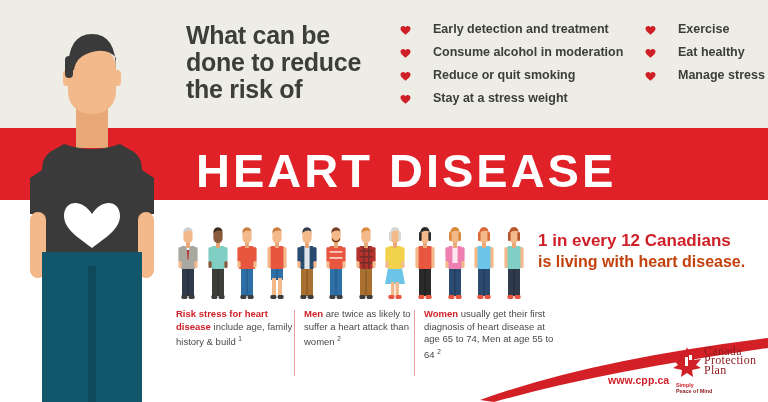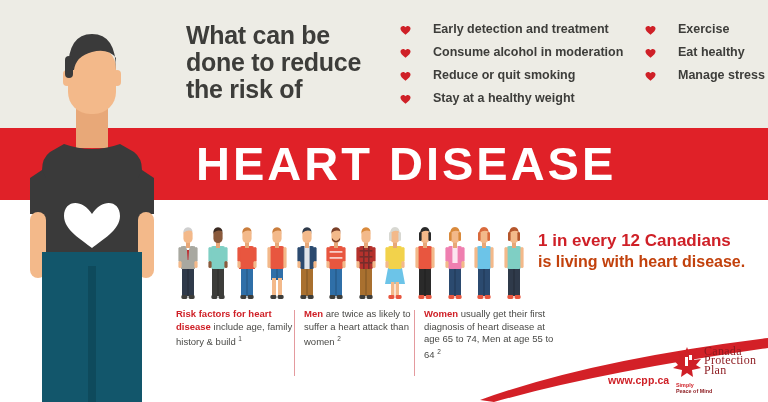--- a/index.html
+++ b/index.html
@@ -49,21 +49,21 @@
     margin-right:9px;margin-top:3px;position:relative;
   }
   .heart-bullet svg{display:block;width:11px;height:11px;}
   .bullet-text{
     font-size:12.5px;line-height:14px;font-weight:bold;
     color:#3d3d3a;white-space:nowrap;padding-left:13px;
   }
 
   
   .banner-title{
-    position:absolute;left:196px;top:139px;
+    position:absolute;left:196px;top:146px;
     font-size:47px;line-height:50px;font-weight:bold;
     color:#ffffff;letter-spacing:3px;
   }
 
   
   .big-person{
     position:absolute;left:12px;top:18px;width:160px;height:384px;
   }
   .big-person svg{display:block;}
 
@@ -183,21 +183,21 @@
           </svg>
         </span>
         <span class="bullet-text">Reduce or quit smoking</span>
       </div>
       <div class="bullet-row">
         <span class="heart-bullet">
           <svg viewBox="0 0 24 24" xmlns="http://www.w3.org/2000/svg">
             <path d="M12 21 C4 15 1 11 1 7.5 C1 4 4 2 7 2 C9.2 2 11 3.3 12 5 C13 3.3 14.8 2 17 2 C20 2 23 4 23 7.5 C23 11 20 15 12 21 Z" fill="#cf2027"></path>
           </svg>
         </span>
-        <span class="bullet-text">Stay at a healthy weight</span>
+        <span class="bullet-text">Stay at a stress weight</span>
       </div>
     </div>
 
   <div class="bullets col2" id="col2">
       <div class="bullet-row">
         <span class="heart-bullet">
           <svg viewBox="0 0 24 24" xmlns="http://www.w3.org/2000/svg">
             <path d="M12 21 C4 15 1 11 1 7.5 C1 4 4 2 7 2 C9.2 2 11 3.3 12 5 C13 3.3 14.8 2 17 2 C20 2 23 4 23 7.5 C23 11 20 15 12 21 Z" fill="#cf2027"></path>
           </svg>
         </span>
@@ -470,21 +470,21 @@
     </div>
 
   <div class="stat">
     <div class="stat-line1">1 in every 12 Canadians</div>
     <div class="stat-line2">is living with heart disease.</div>
   </div>
 
   <div class="facts">
     <div class="divider d1"></div>
     <div class="divider d2"></div>
-    <div class="fact f1" id="fact0"><span class="lead">Risk factors for heart disease</span><span> include age, family history &amp; build </span><sup>1</sup></div>
+    <div class="fact f1" id="fact0"><span class="lead">Risk stress for heart disease</span><span> include age, family history &amp; build </span><sup>1</sup></div>
     <div class="fact f2" id="fact1"><span class="lead">Men</span><span> are twice as likely to suffer a heart attack than women </span><sup>2</sup></div>
     <div class="fact f3" id="fact2"><span class="lead">Women</span><span> usually get their first diagnosis of heart disease at age  65 to 74, Men at age 55 to 64 </span><sup>2</sup></div>
   </div>
 
   <div class="swoosh">
     <svg width="288" height="66" viewBox="0 0 288 66" xmlns="http://www.w3.org/2000/svg">
       <path d="M0 64 Q110 24 288 2 L288 12 Q120 36 14 66 Z" fill="#d32027"></path>
     </svg>
   </div>
 

